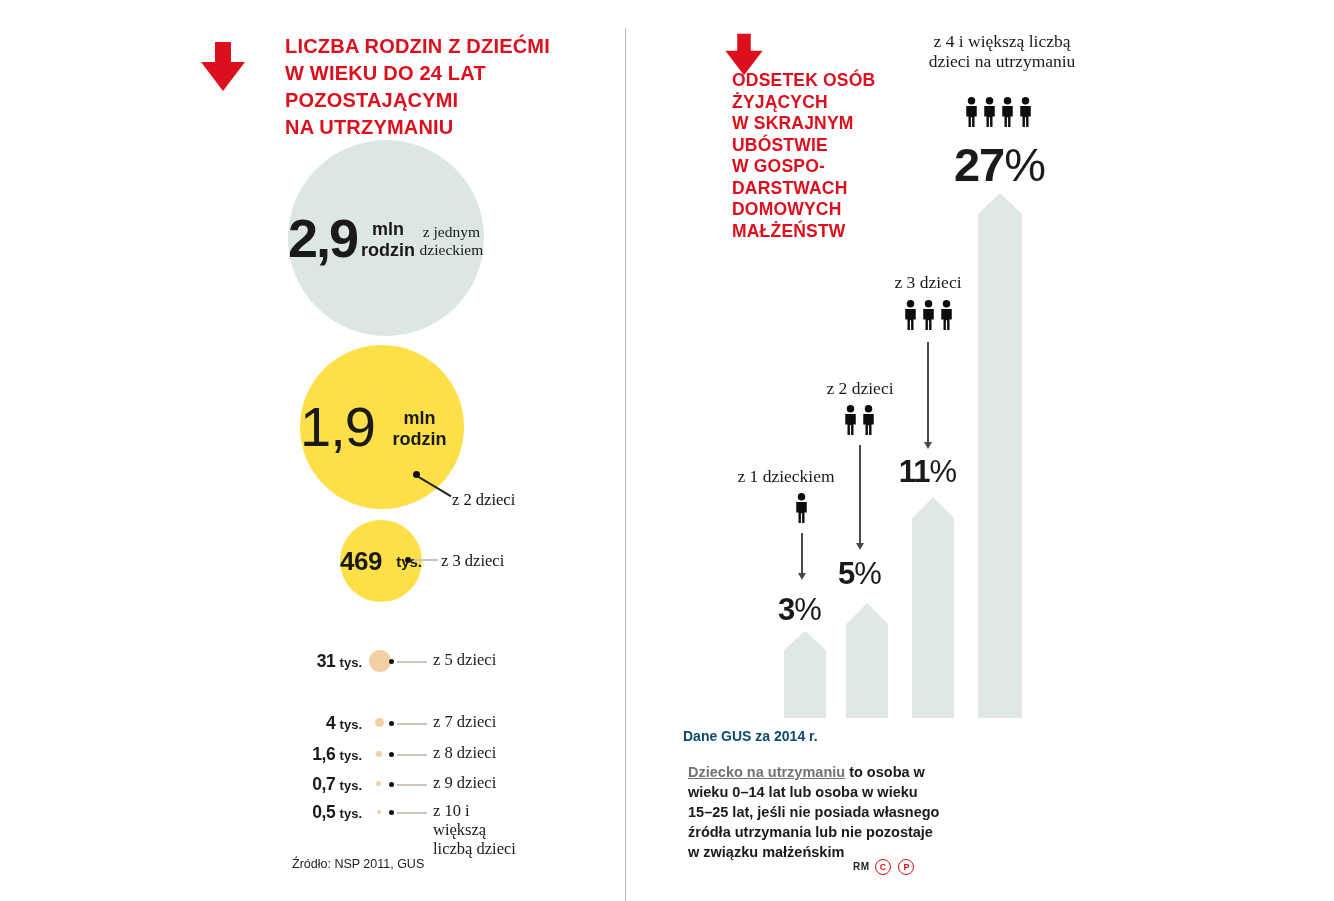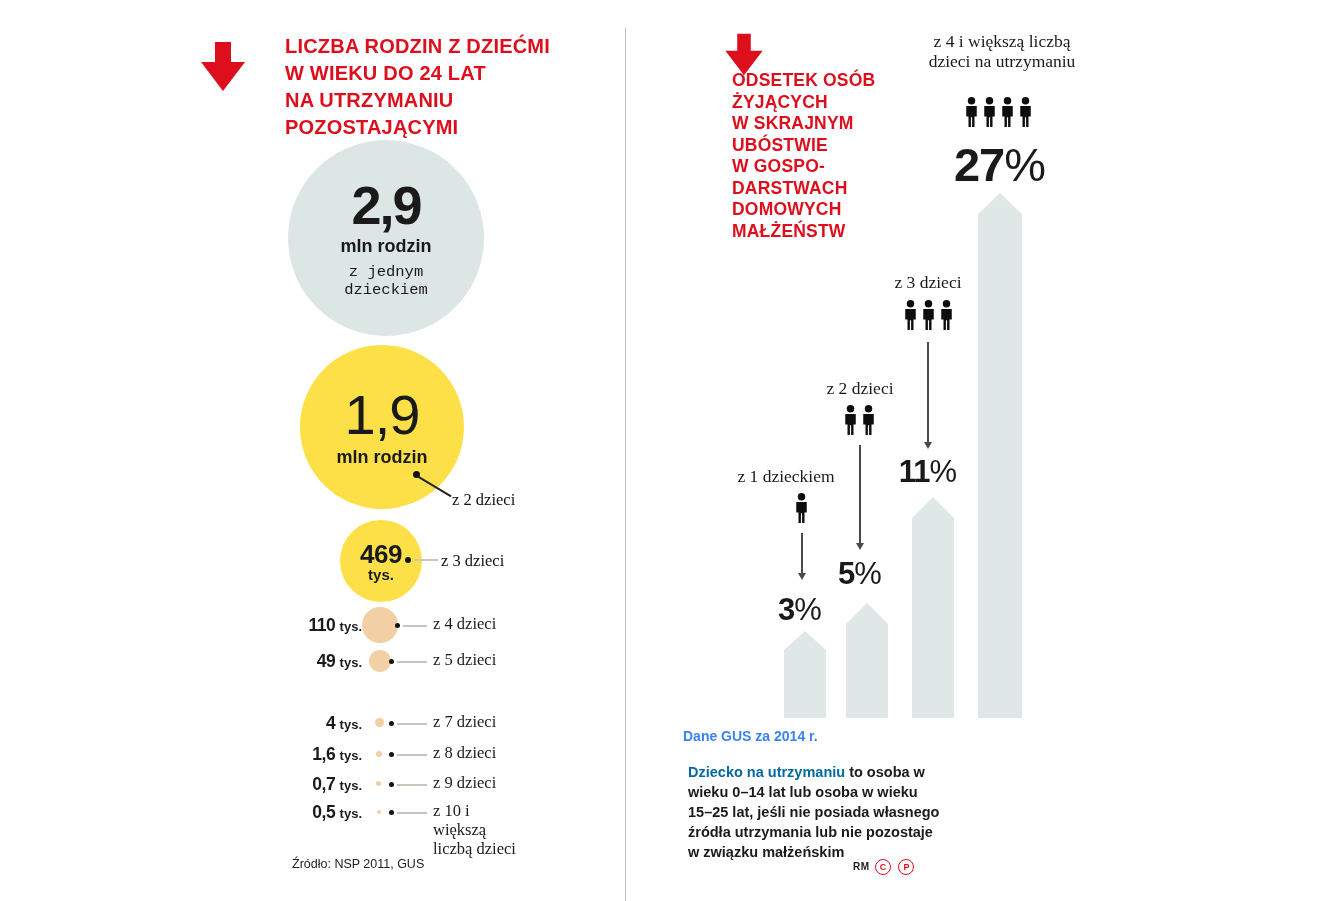--- a/index.html
+++ b/index.html
@@ -7,26 +7,26 @@
     position:relative;width:1334px;height:901px;background:#ffffff;overflow:hidden;
     font-family:"Liberation Sans",sans-serif;color:#1a1a1a;padding-left:48px;
   }
   .abs{position:absolute;}
   
   .red-title{color:#dd0f1d;font-weight:bold;letter-spacing:.2px;}
   .lt-title{left:285px;top:33px;font-size:20px;line-height:27px;}
   .rt-title{left:732px;top:70px;font-size:17.5px;line-height:21.5px;}
   .arrow-icon svg{display:block;}
   
-  .bubble{border-radius:50%;display:flex;flex-direction:column;align-items:center;justify-content:center;text-align:center;}
+  .bubble{border-radius:50%;display:flex;align-items:center;justify-content:space-between;text-align:center;}
   .bubble.gray{background:#dce6e4;}
   .bubble.tan{background:#fde047;}
   .big-val{font-weight:bold;letter-spacing:-2px;line-height:1;}
   .big-unit{font-weight:bold;font-size:18px;margin-top:4px;}
-  .bubble-sub{font-family:Liberation Mono, monospace;font-size:15.5px;line-height:18px;margin-top:6px;}
+  .bubble-sub{font-family:Liberation Serif, serif;font-size:15.5px;line-height:18px;margin-top:6px;}
   .leader-dot{background:#111;border-radius:50%;}
   .leader-line{background:#cbc4bd;}
   .leader-label{font-family:"Liberation Serif",serif;font-size:16.5px;color:#111;}
   
   .srow{height:30px;width:240px;}
   .snum{position:absolute;left:0;top:3px;width:72px;text-align:right;white-space:nowrap;}
   .sval{font-weight:bold;font-size:17.5px;letter-spacing:-.5px;}
   .sunit{font-weight:bold;font-size:13px;}
   .scircle{position:absolute;background:#f2cfa4;border-radius:50%;}
   .sdot{position:absolute;left:99px;top:11px;width:5px;height:5px;background:#111;border-radius:50%;}
@@ -37,42 +37,42 @@
   .divider{left:625px;top:28px;width:1px;height:873px;background:#b9b9b9;}
   
   .col-label{font-family:"Liberation Serif",serif;font-size:17.5px;text-align:center;line-height:19.5px;}
   .persons{display:flex;justify-content:center;gap:3px;}
   .persons svg{fill:#0d0d0d;display:block;}
   .vline{width:1.5px;background:#4a4a4a;}
   .varrow{width:0;height:0;border-left:4px solid transparent;border-right:4px solid transparent;border-top:7px solid #4a4a4a;}
   .pct{font-weight:bold;text-align:center;letter-spacing:-1px;line-height:1;}
   .pct .sign{font-weight:normal;letter-spacing:0;}
   .bar{background:#dfe8e7;clip-path:polygon(50% 0%,100% 21px,100% 100%,0% 100%,0% 21px);}
-  .note{font-size:14px;font-weight:bold;color:#3b82f6;}
+  .note{font-size:14px;font-weight:bold;color:#0c4a6e;}
   .footnote{width:256px;font-size:14.5px;line-height:20px;font-weight:bold;color:#1a1a1a;}
-  .footnote .lead{color:#0369a1;}
+  .footnote .lead{color:#737373;text-decoration:underline;}
   .credit{font-size:10px;font-weight:bold;color:#222;letter-spacing:.5px;}
   .lic{display:inline-flex;align-items:center;justify-content:center;width:14px;height:14px;border:1.6px solid #dd0f1d;border-radius:50%;color:#dd0f1d;font-size:9px;font-weight:bold;margin-left:3px;}
 </style>
 </head>
 <body>
 
 <div class="stage">
 
   <div class="abs arrow-icon" style="left:197px;top:40px;">
     <svg width="52" height="54" viewBox="0 0 52 54">
         <path d="M18 2 h16 v20 h14 L26 51 L4 22 h14 Z" fill="#dd0f1d"></path>
       </svg>
   </div>
 
   <div class="abs red-title lt-title">
     <div>LICZBA RODZIN Z DZIEĆMI</div>
     <div>W WIEKU DO 24 LAT</div>
+    <div>POZOSTAJĄCYMI</div>
     <div>NA UTRZYMANIU</div>
-    <div>POZOSTAJĄCYMI</div>
   </div>
 
   <div class="abs bubble gray" style="left:288px;top:140px;width:196px;height:196px;">
     <div class="big-val" style="font-size:54px;">2,9</div>
     <div class="big-unit">mln rodzin</div>
     <div class="bubble-sub" style="width:96px;">z jednym dzieckiem</div>
   </div>
 
   <div class="abs bubble tan" style="left:300px;top:345px;width:164px;height:164px;padding-bottom:0;">
     <div class="big-val" style="font-size:56px;font-weight:normal;letter-spacing:-1px;">1,9</div>
@@ -83,30 +83,23 @@
   <div class="abs leader-label" style="left:452px;top:490px;">z 2 dzieci</div>
 
   <div class="abs bubble tan" style="left:340px;top:520px;width:82px;height:82px;">
     <div class="big-val" style="font-size:26px;letter-spacing:-.5px;">469</div>
     <div style="font-weight:bold;font-size:15px;line-height:15px;">tys.</div>
   </div>
   <div class="abs leader-dot" style="left:405px;top:557px;width:6px;height:6px;"></div>
   <div class="abs leader-line" style="left:414px;top:559px;width:24px;height:2px;"></div>
   <div class="abs leader-label" style="left:441px;top:551px;">z 3 dzieci</div>
 
-  <div class="abs srow" style="left:290px;top:612px;">
-    <div class="snum"><span class="sval">110</span> <span class="sunit">tys.</span></div>
-    <span class="scircle" style="left:72px;top:-5px;width:36px;height:36px;"></span>
-    <span class="sdot" style="left:105px;"></span>
-    <span class="sline" style="left:113px;width:24px;"></span>
-    <span class="slabel">z 4 dzieci</span>
-  </div>
 
   <div class="abs srow" style="left:290px;top:648px;">
-    <div class="snum"><span class="sval">49</span> <span class="sunit">tys.</span></div>
+    <div class="snum"><span class="sval">31</span> <span class="sunit">tys.</span></div>
     <span class="scircle" style="left:79px;top:2px;width:22px;height:22px;"></span>
     <span class="sdot"></span>
     <span class="sline"></span>
     <span class="slabel">z 5 dzieci</span>
   </div>
 
 
   <div class="abs srow" style="left:290px;top:710px;">
     <div class="snum"><span class="sval">4</span> <span class="sunit">tys.</span></div>
     <span class="scircle" style="left:85px;top:8px;width:9px;height:9px;"></span>

